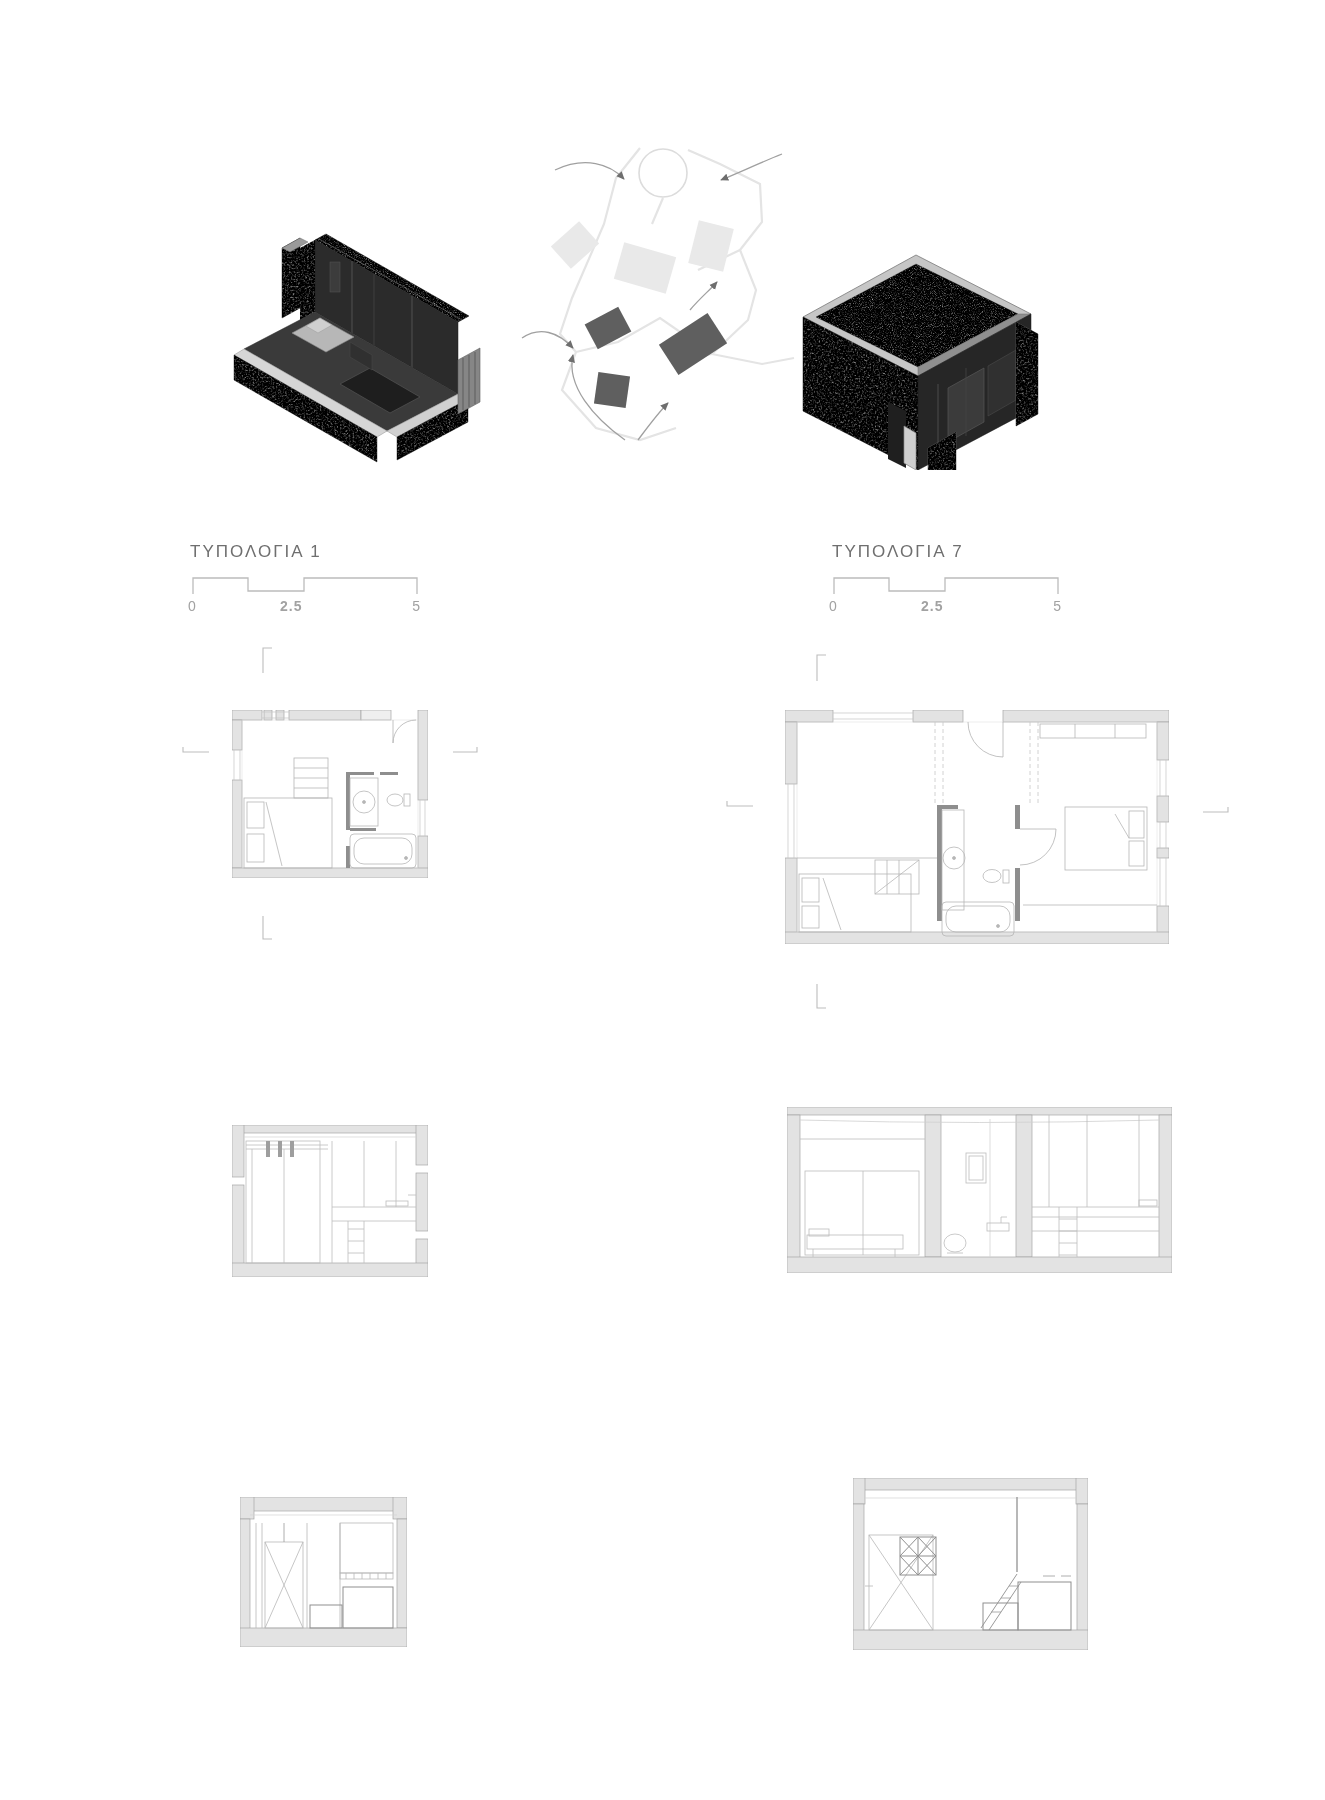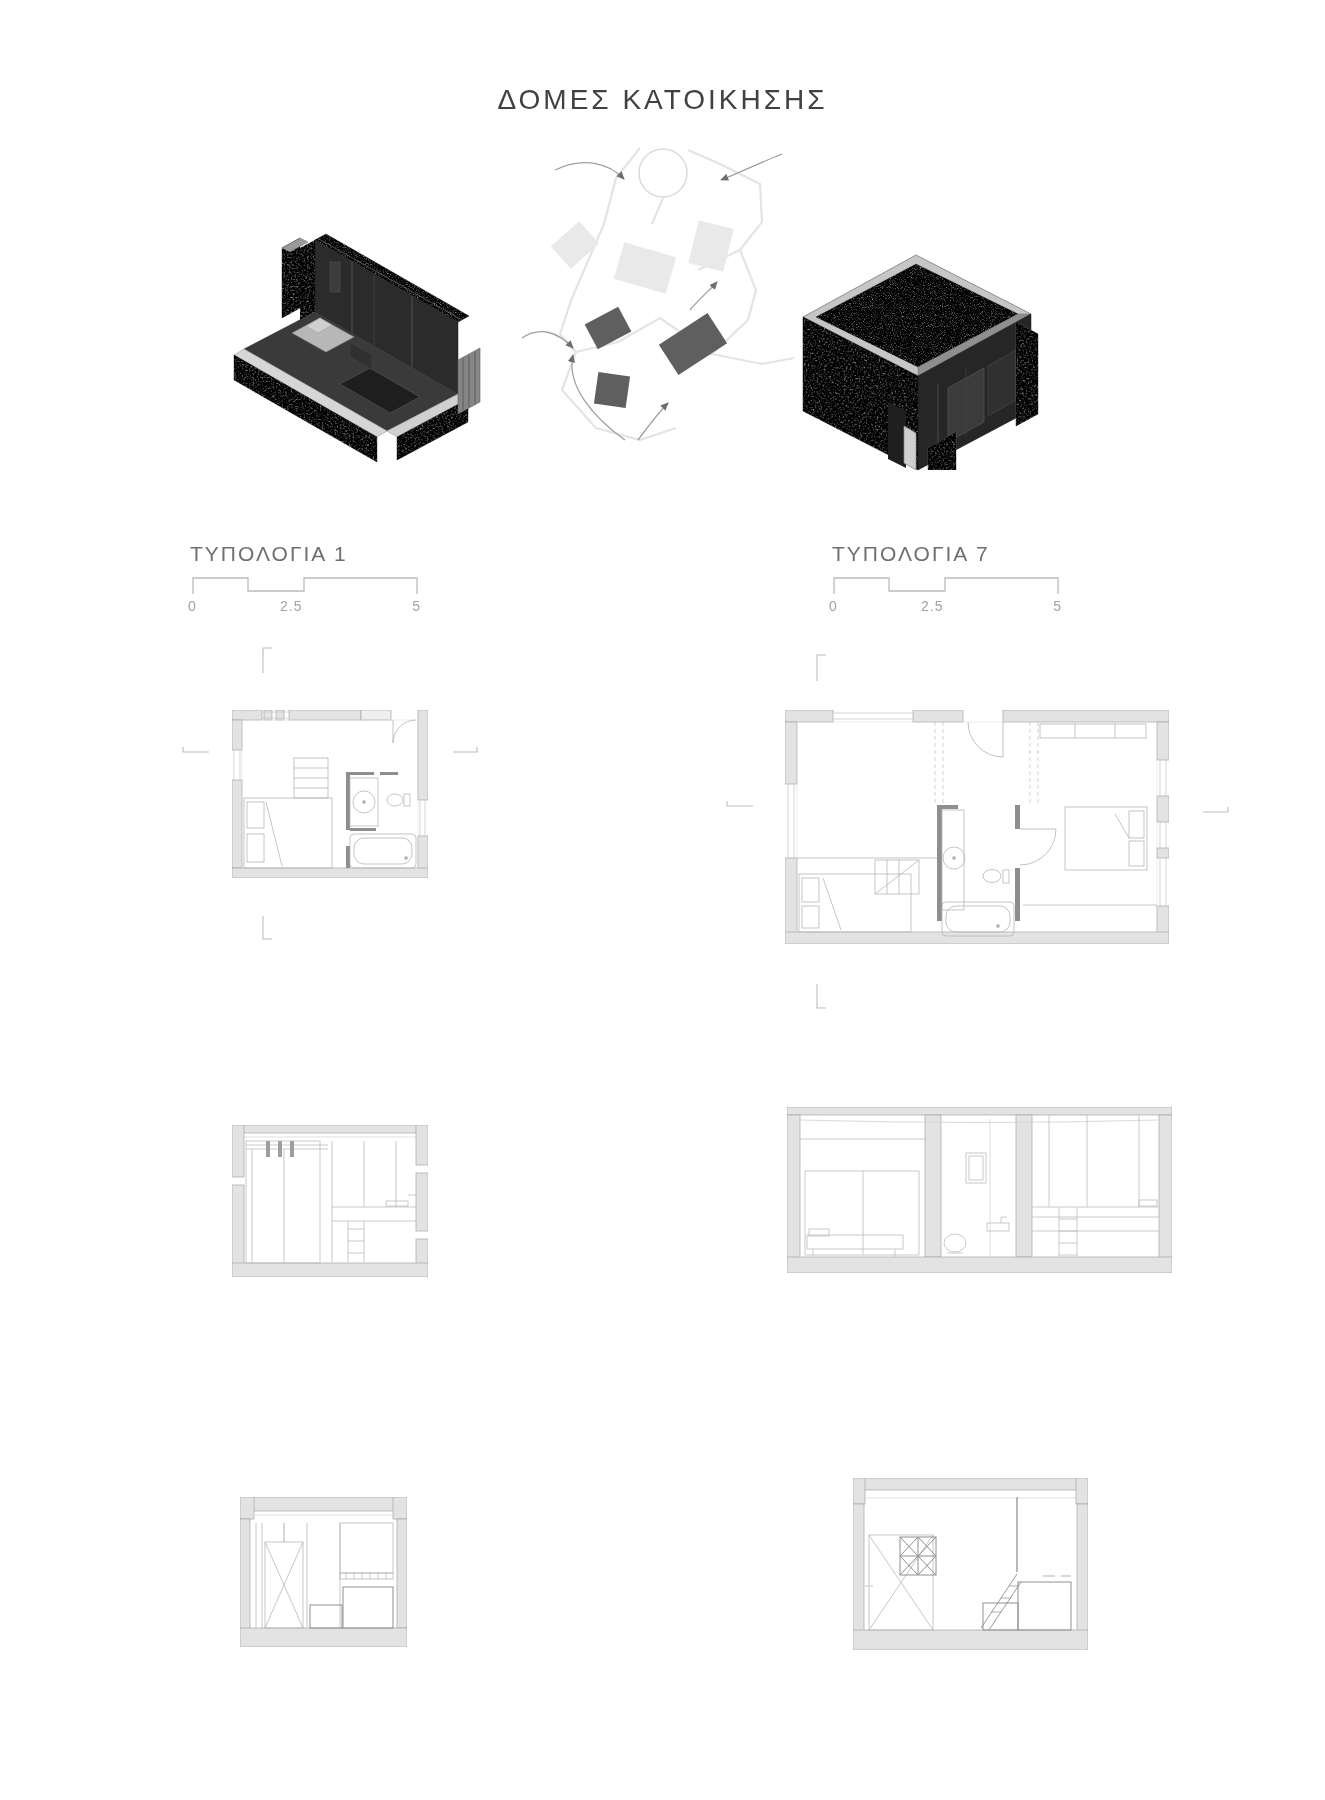--- a/index.html
+++ b/index.html
@@ -1,33 +1,32 @@
 <!DOCTYPE html>
 <html><head>
 <meta charset="utf-8">
 <style>
   html,body{margin:0;padding:0;background:#ffffff;}
   #canvas{position:relative;width:1325px;height:1800px;background:#ffffff;overflow:hidden;
           font-family:"Liberation Sans", sans-serif;}
   .abs{position:absolute;}
   #title{left:0;right:0;top:84px;text-align:center;font-size:28px;letter-spacing:3px;
          color:#414141;font-weight:400;}
-  .typology-label{font-size:21px;letter-spacing:2px;color:#6f6f6f;font-weight:400;}
+  .typology-label{font-size:17px;letter-spacing:2px;color:#6f6f6f;font-weight:400;}
   .scalebar{position:absolute;width:226px;height:46px;}
   .scalebar svg{position:absolute;left:0;top:0;}
   .scalebar span{position:absolute;top:22px;font-size:14px;color:#a2a2a2;letter-spacing:1px;}
-  .sb0{left:-4px;} .sb1{left:88px;} .sb2{right:-3px;}
+  .sb0{left:-4px;} .sb1{left:88px;font-weight:bold;} .sb2{right:-3px;}
   svg{display:block;}
 </style>
 </head>
 <body>
 
 <div id="canvas">
 
-  <div id="title" class="abs">ΔΟΜΕΣ ΚΑΤΟΙΚΗΣΗΣ</div>
 
   <svg class="abs" style="left:222px;top:210px" width="272" height="255" viewBox="0 0 272 255">
     <defs>
       <filter id="stoneL" x="-5%" y="-5%" width="110%" height="110%">
         <feTurbulence type="fractalNoise" baseFrequency="0.55" numOctaves="3" seed="11" result="t"></feTurbulence>
         <feColorMatrix in="t" type="matrix" values="0 0 0 0 0  0 0 0 0 0  0 0 0 0 0  1.4 1.4 1.4 0 -1.15" result="a"></feColorMatrix>
         <feComposite in="a" in2="SourceGraphic" operator="in"></feComposite>
       </filter>
       <filter id="gravelL" x="-5%" y="-5%" width="110%" height="110%">
         <feTurbulence type="fractalNoise" baseFrequency="1.1" numOctaves="2" seed="4" result="t"></feTurbulence>

